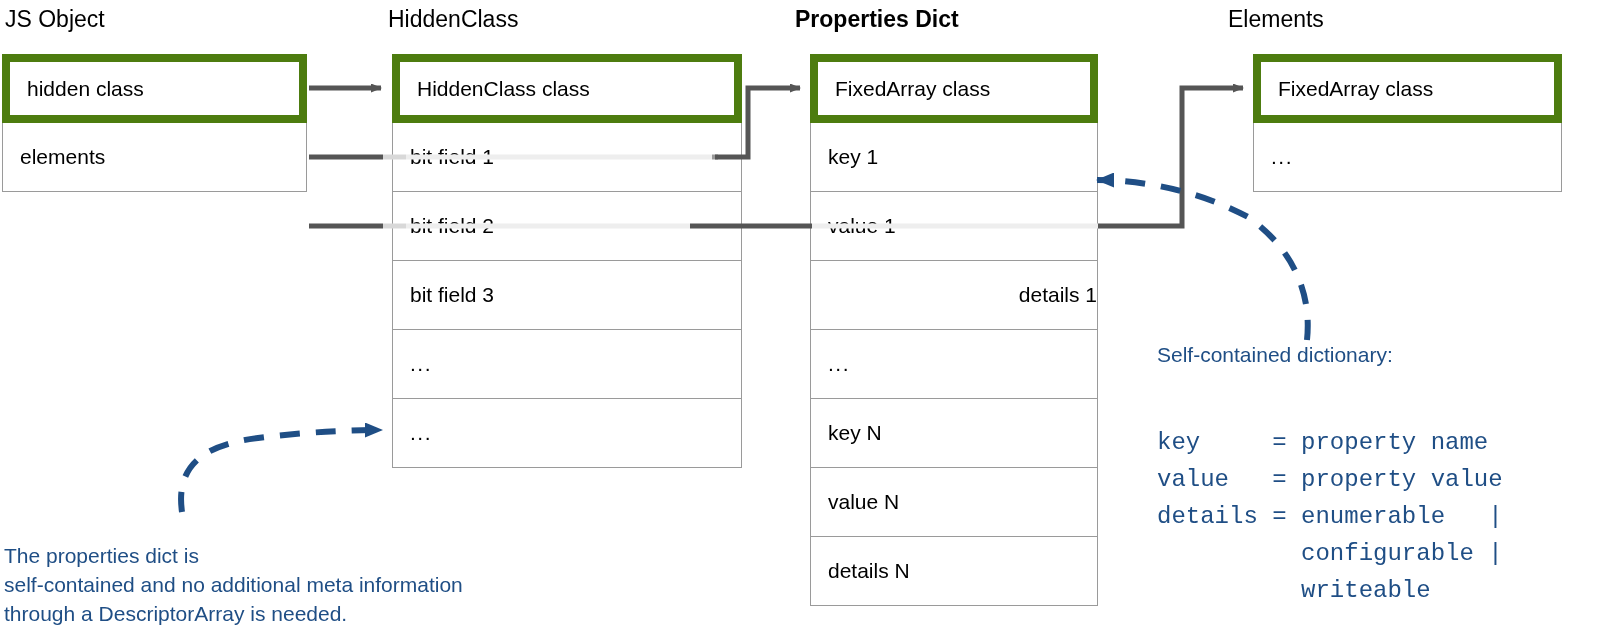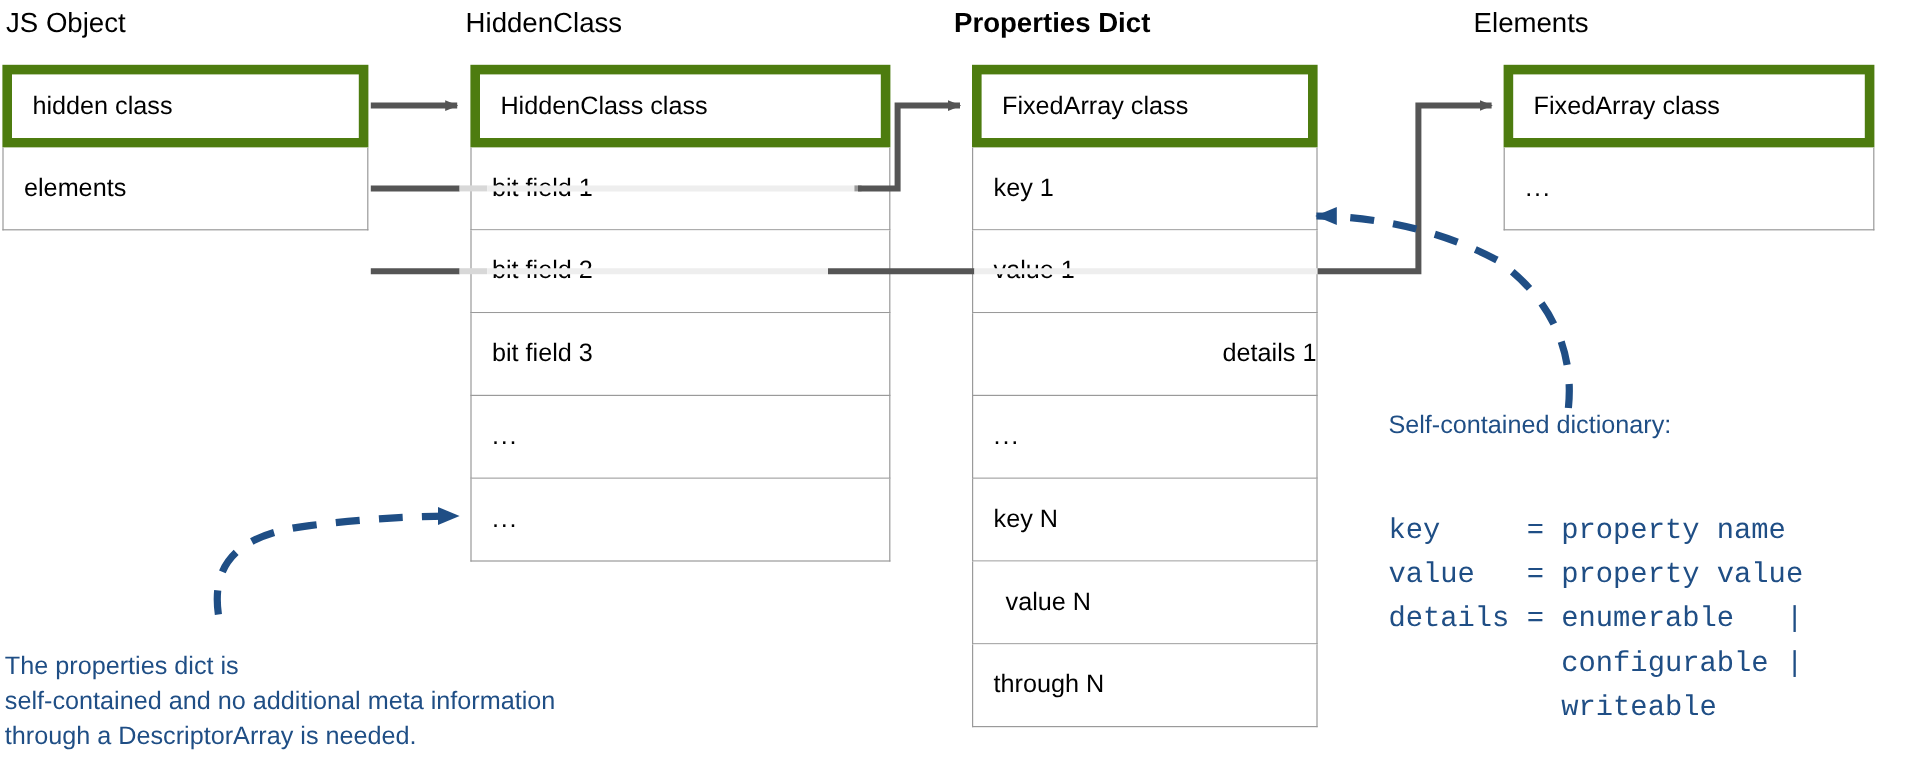--- a/index.html
+++ b/index.html
@@ -148,25 +148,25 @@
     </div>
     <div class="row" style="height:69px;justify-content:flex-end;">
       <span class="label">details 1</span>
     </div>
     <div class="row" style="height:69px;">
       <span class="label dots">...</span>
     </div>
     <div class="row" style="height:69px;">
       <span class="label">key N</span>
     </div>
-    <div class="row" style="height:69px;padding-left:10px;">
+    <div class="row" style="height:69px;">
       <span class="label">value N</span>
     </div>
     <div class="row" style="height:69px;">
-      <span class="label">through N</span>
+      <span class="label">details N</span>
     </div>
   </div>
 
   <div class="boxcol" style="left:1253px; top:54px; width:309px;">
     <div class="row head" style="height:69px;">
       <span class="label">FixedArray class</span>
     </div>
     <div class="row" style="height:69px;">
       <span class="label dots">...</span>
     </div>

